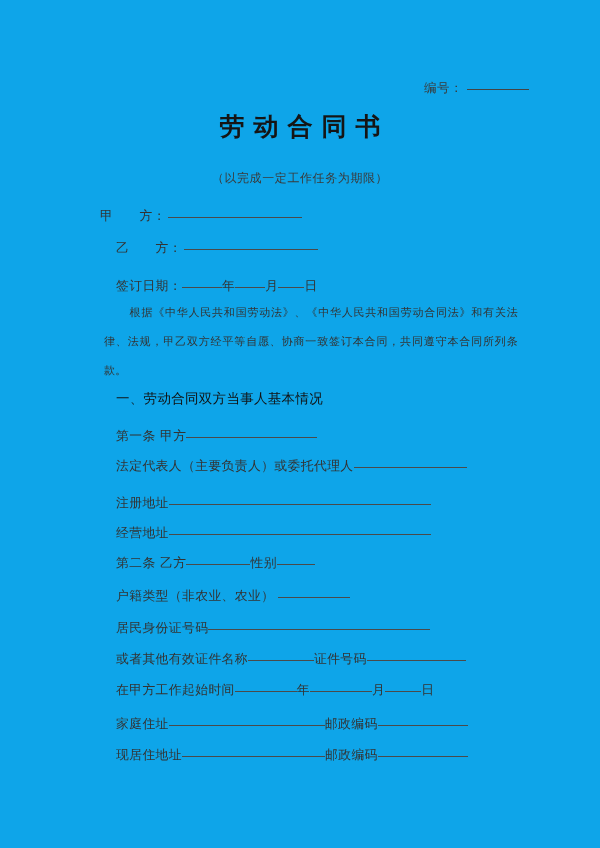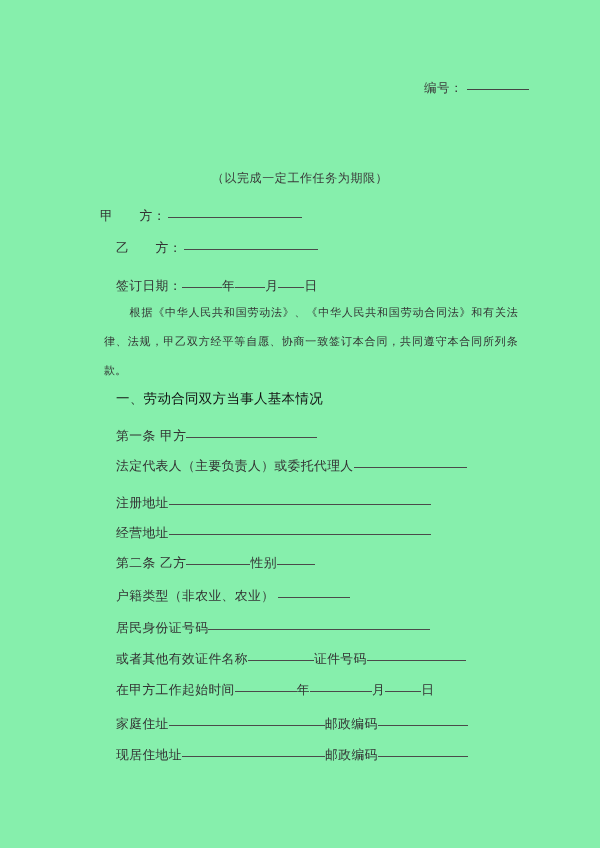--- a/index.html
+++ b/index.html
@@ -14,21 +14,21 @@
     font-family: "DejaVu Sans", sans-serif;
     color: #333333;
     overflow: hidden;
   }
 
   .page {
     position: absolute;
     left: 0; top: 0;
     width: 600px;
     height: 848px;
-    background: #86efac;
+    background: #0ea5e9;
   }
 
   
   .doc-number {
     position: absolute;
     left: 424px;
     top: 80px;
     font-size: 12.5px;
     letter-spacing: 0.5px;
     color: #3a3a3a;
@@ -130,20 +130,21 @@
 </style>
 </head>
 <body>
 
 <div class="page">
 
   <div class="doc-number">
     <span>编号：</span><span class="fill"></span>
   </div>
 
+  <div class="doc-title">劳动合同书</div>
 
   <div class="doc-subtitle">（以完成一定工作任务为期限）</div>
 
   <div class="field-line party-jia">
     <span class="lbl-wide">甲　　方：</span><span class="ul" style="width:134px"></span>
   </div>
 
   <div class="field-line party-yi">
     <span class="lbl-wide">乙　　方：</span><span class="ul" style="width:134px"></span>
   </div>

